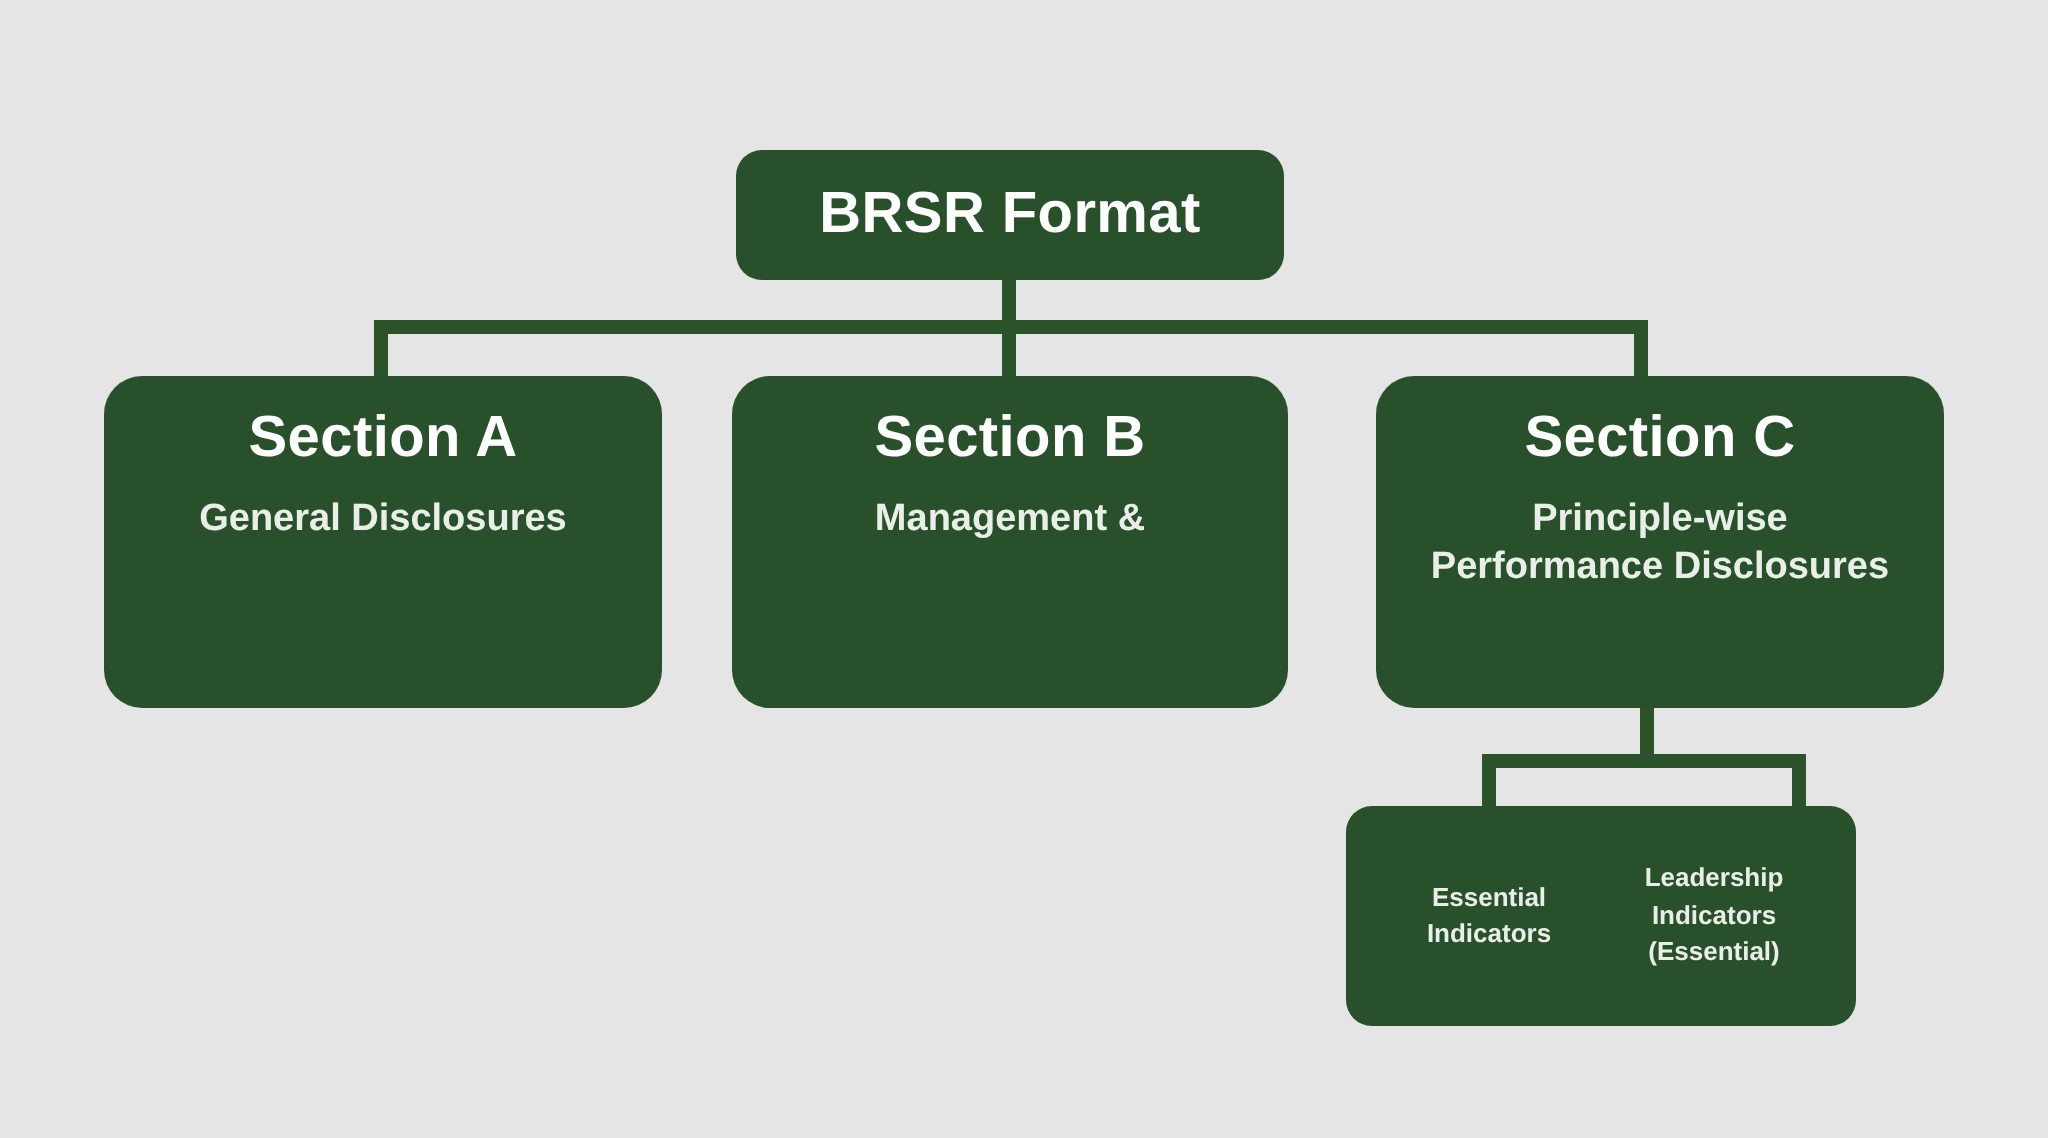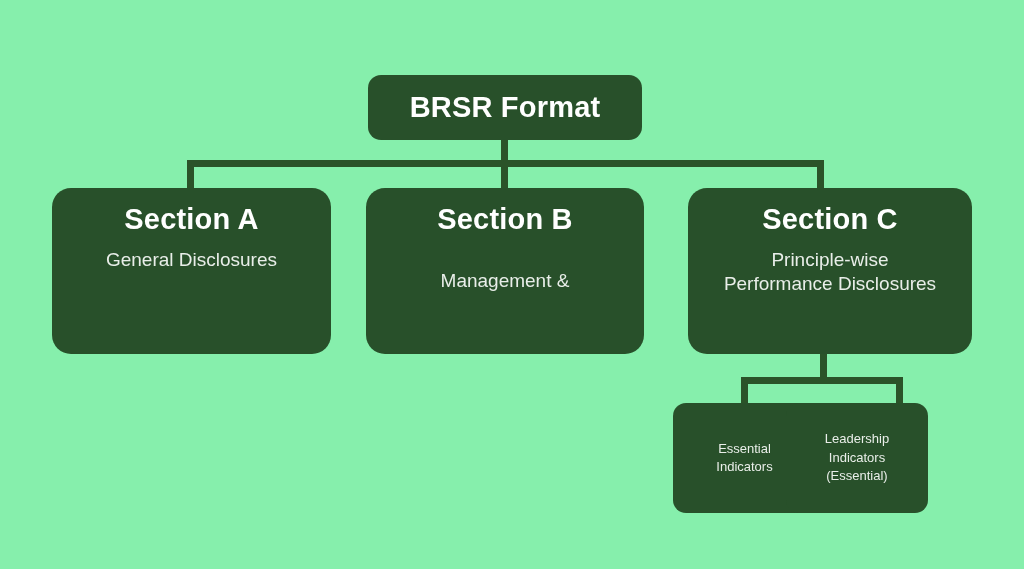--- a/index.html
+++ b/index.html
@@ -4,21 +4,21 @@
 <style>
   html, body {
     margin: 0;
     padding: 0;
     background: #16304b;
   }
   #canvas {
     position: relative;
     width: 1024px;
     height: 569px;
-    background: #86efac;
+    background: #e5e5e5;
     overflow: hidden;
     font-family: "Liberation Sans", sans-serif;
     -webkit-font-smoothing: antialiased;
   }
 
   
   .conn {
     position: absolute;
     background: #2b5329;
   }
@@ -38,21 +38,21 @@
 
   .node .title {
     font-weight: bold;
     color: #ffffff;
     letter-spacing: 0.2px;
     line-height: 1.1;
   }
   .node .sub {
     color: #e9eee9;
     line-height: 1.28;
-    font-weight: normal;
+    font-weight: bold;
   }
 
   
   #node-root {
     left: 368px;
     top: 75px;
     width: 274px;
     height: 65px;
     justify-content: center;
   }
@@ -62,21 +62,21 @@
   .section-node {
     top: 188px;
     height: 166px;
     padding-top: 16px;
     border-radius: 19px;
   }
   .section-node .title { font-size: 29px; margin-bottom: 12px; }
   .section-node .sub { font-size: 19px; }
 
   #node-section-a { left: 52px;  width: 279px; }
-  #node-section-b { left: 366px; width: 278px; gap: 21px; }
+  #node-section-b { left: 366px; width: 278px; }
   #node-section-c { left: 688px; width: 284px; }
 
   
   .leaf-node {
     top: 403px;
     height: 110px;
     justify-content: center;
   }
   .leaf-node .sub { font-size: 13px; line-height: 1.42; }
   #node-essential  { left: 673px; width: 143px; }

